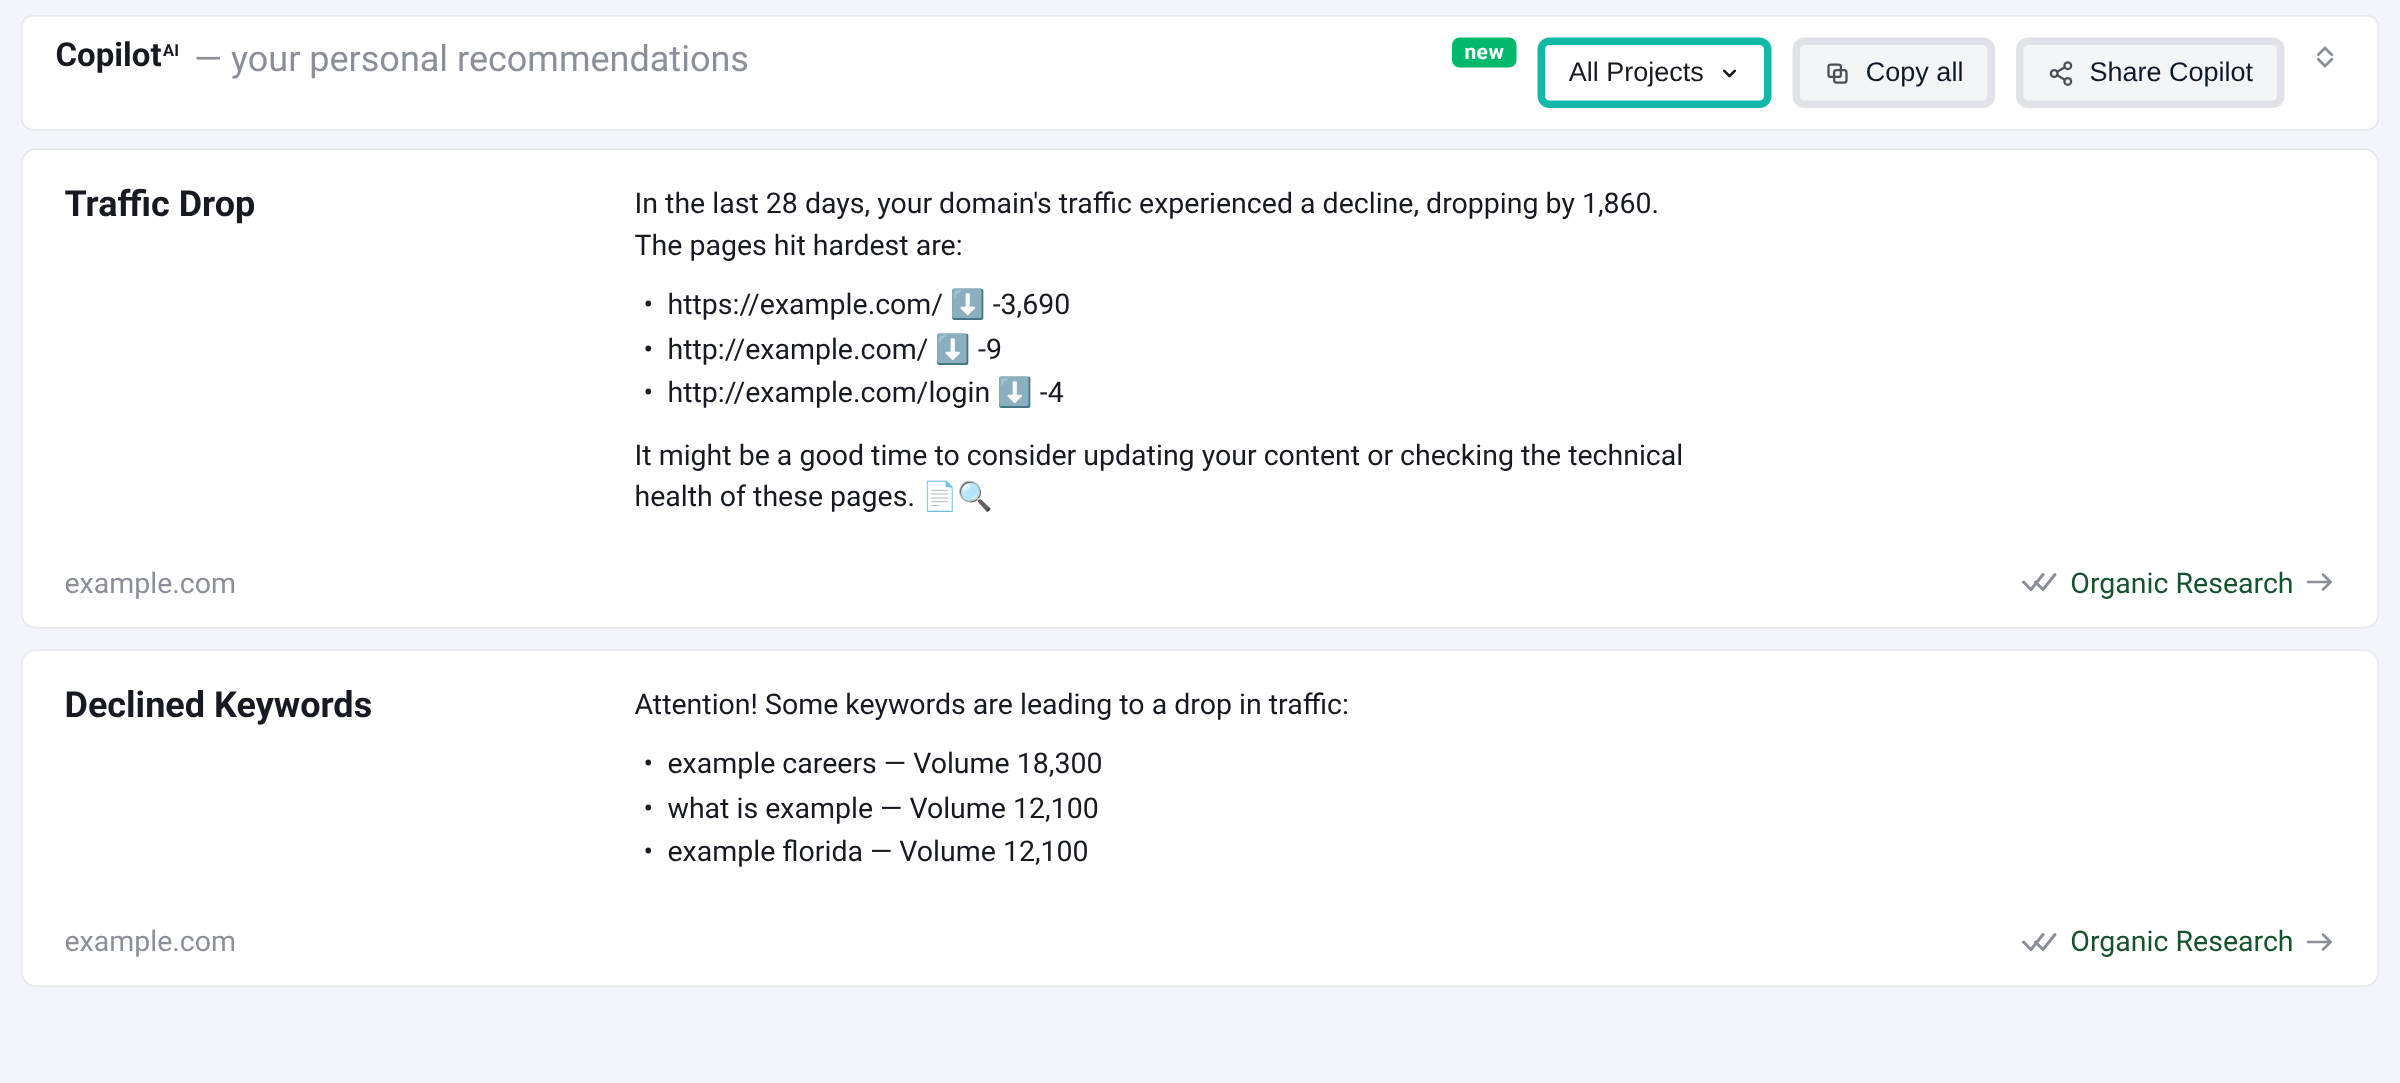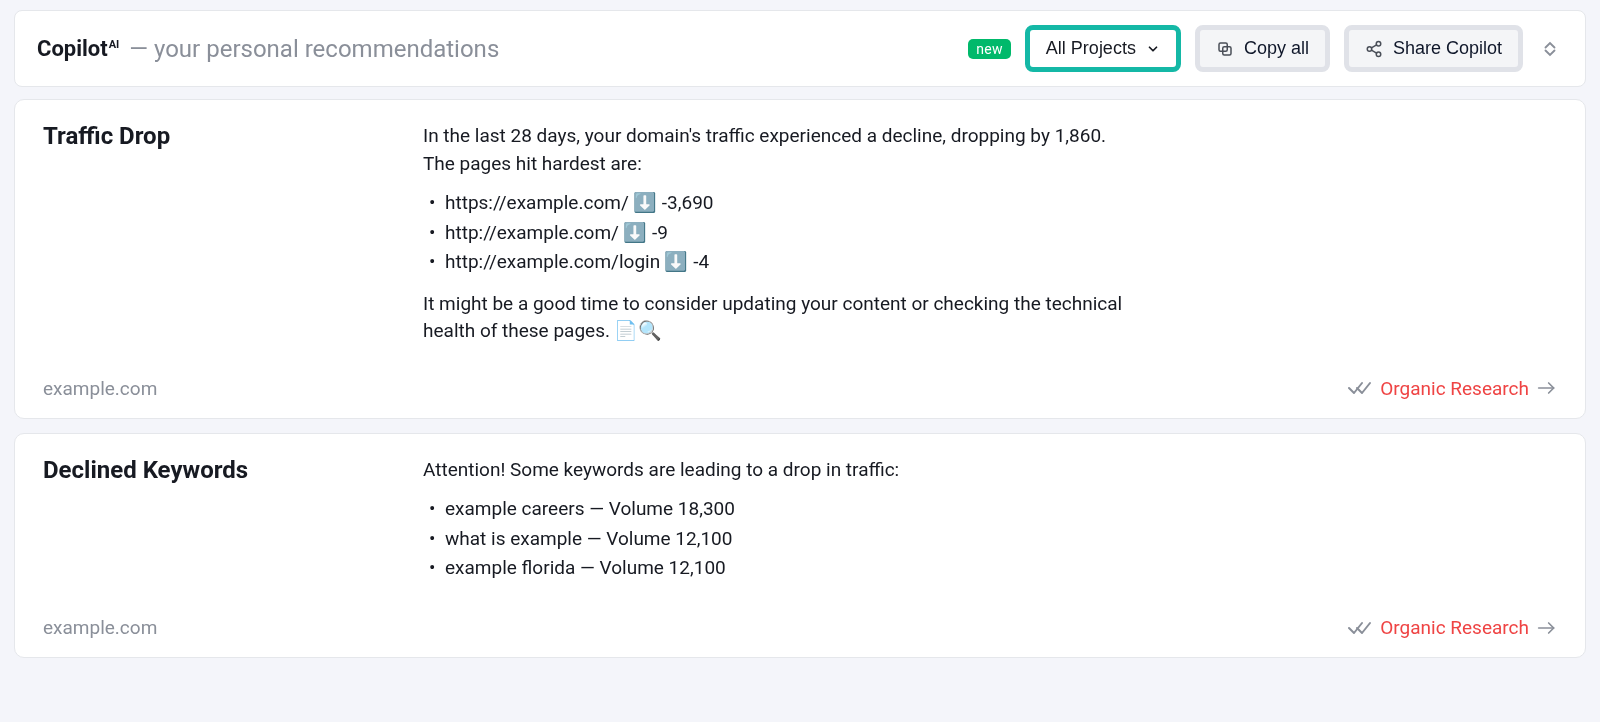--- a/index.html
+++ b/index.html
@@ -13,21 +13,21 @@
       padding: 10px 14px;
       color: #171a22;
       font-size: 18px;
     }
     .header-bar {
       background: #fff;
       border: 1px solid #e5e7eb;
       border-radius: 8px;
       padding: 14px 22px;
       display: flex;
-      align-items: center;
+      align-items: flex-start;
       gap: 14px;
       margin-bottom: 12px;
     }
     .brand {
       font-size: 22px;
       font-weight: 700;
       color: #171a22;
       display: inline-flex;
       align-items: flex-start;
     }
@@ -41,21 +41,21 @@
     .subtitle {
       color: #8a8f99;
       font-size: 24px;
       margin-left: -4px;
     }
     .spacer { flex: 1; }
     .badge-new {
       background: #00b96b;
       color: #fff;
       font-size: 14px;
-      font-weight: 400;
+      font-weight: 700;
       padding: 2px 8px;
       border-radius: 5px;
       letter-spacing: 0.3px;
     }
     .btn {
       display: inline-flex;
       align-items: center;
       gap: 10px;
       border: 5px solid #14b8a6;
       background: #fff;
@@ -130,21 +130,21 @@
     }
     .domain-label {
       color: #8a8f99;
       font-size: 19px;
     }
     .org-link {
       margin-left: auto;
       display: inline-flex;
       align-items: center;
       gap: 8px;
-      color: #ef4444;
+      color: #14532d;
       font-size: 19px;
       cursor: pointer;
     }
     .dcheck {
       display: inline-flex;
       align-items: center;
     }
     svg { display: block; }
   </style>
 </head>

